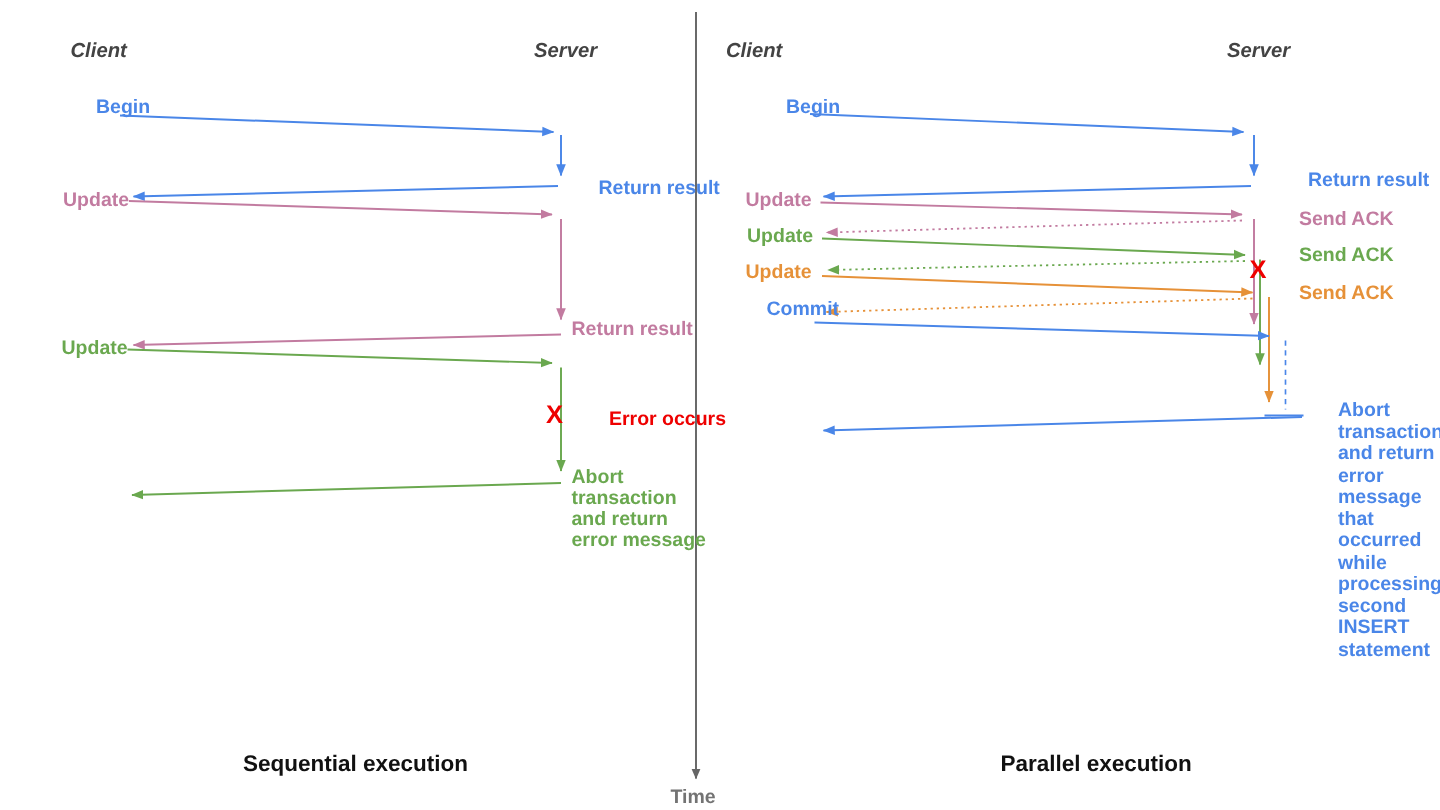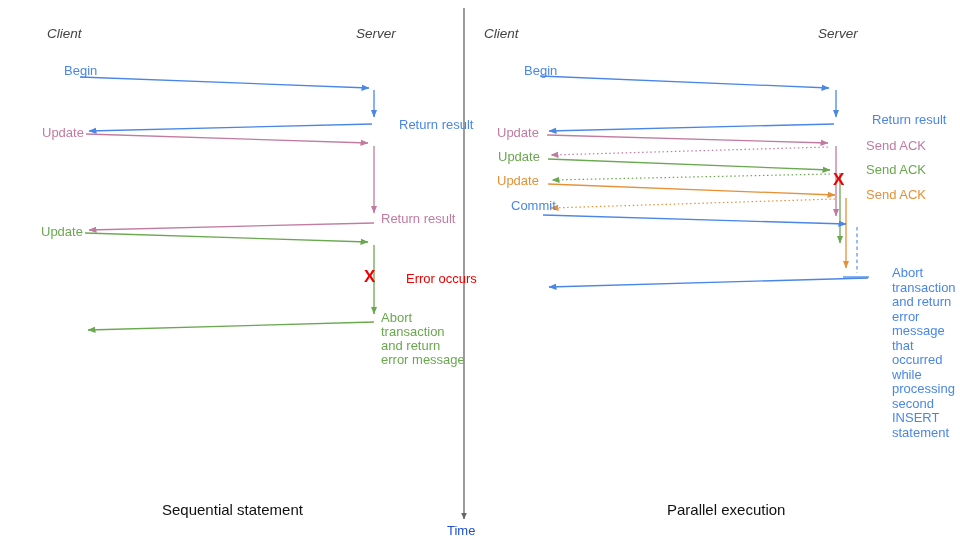--- a/index.html
+++ b/index.html
@@ -1,31 +1,31 @@
 <!DOCTYPE html>
 <html style="--blue: #4a86e8; --pink: #c27ba0; --green: #6aa84f; --orange: #e69138; --red: #ee0000; --axis-gray: #666666; --header-gray: #434343; --caption-black: #111111;"><head>
 <meta charset="utf-8">
 <style>
   html,body{margin:0;padding:0;background:#ffffff;}
   #canvas{
     position:relative;width:960px;height:540px;background:#ffffff;overflow:hidden;
     font-family:"Liberation Sans","DejaVu Sans",sans-serif;
   }
   #wires{position:absolute;left:0;top:0;width:960px;height:540px;}
-  .lbl{position:absolute;font-size:13px;line-height:14px;white-space:nowrap;}
+  .lbl{position:absolute;font-size:13px;line-height:14px;white-space:nowrap;font-weight:bold;}
   .hdr{font-size:13.5px;font-style:italic;color:var(--header-gray);}
   .c-blue{color:var(--blue);margin-left:20px;}
   .c-pink{color:var(--pink);}
   .c-green{color:var(--green);}
   .c-orange{color:var(--orange);}
   .c-red{color:var(--red);margin-left:26px;}
   .xmark{font-size:17px;font-weight:bold;color:var(--red);line-height:17px;}
   .block{white-space:pre-line;}
   .caption{font-size:15px;color:var(--caption-black);}
-  .timelbl{font-size:13px;color:#1d4ed8;}
+  .timelbl{font-size:13px;color:#737373;}
   .s-blue{stroke:var(--blue);}
   .s-pink{stroke:var(--pink);}
   .s-green{stroke:var(--green);}
   .s-orange{stroke:var(--orange);}
   .s-gray{stroke:var(--axis-gray);}
   .f-blue{fill:var(--blue);}
   .f-pink{fill:var(--pink);}
   .f-green{fill:var(--green);}
   .f-orange{fill:var(--orange);}
   .f-gray{fill:var(--axis-gray);}
@@ -149,21 +149,21 @@
   <div class="lbl c-blue" style="left:379px;top:118px;">Return result</div>
   <div class="lbl c-pink" style="left:42px;top:126px;">Update</div>
   <div class="lbl c-pink" style="left:381px;top:212px;">Return result</div>
   <div class="lbl c-green" style="left:41px;top:225px;">Update</div>
   <div class="lbl xmark" style="left:364px;top:268px;">X</div>
   <div class="lbl c-red" style="left:380px;top:272px;">Error occurs</div>
   <div class="lbl c-green block" style="left:381px;top:311px;">Abort
 transaction
 and return
 error message</div>
-  <div class="lbl caption" style="left:162px;top:503px;">Sequential statement</div>
+  <div class="lbl caption" style="left:162px;top:503px;">Sequential execution</div>
 
   <div class="lbl hdr" style="left:484px;top:27px;">Client</div>
   <div class="lbl hdr" style="left:818px;top:27px;">Server</div>
   <div class="lbl c-blue" style="left:504px;top:64px;">Begin</div>
   <div class="lbl c-blue" style="left:852px;top:113px;">Return result</div>
   <div class="lbl c-pink" style="left:497px;top:126px;">Update</div>
   <div class="lbl c-pink" style="left:866px;top:139px;">Send ACK</div>
   <div class="lbl c-green" style="left:498px;top:150px;">Update</div>
   <div class="lbl c-green" style="left:866px;top:163px;">Send ACK</div>
   <div class="lbl c-orange" style="left:497px;top:174px;">Update</div>

